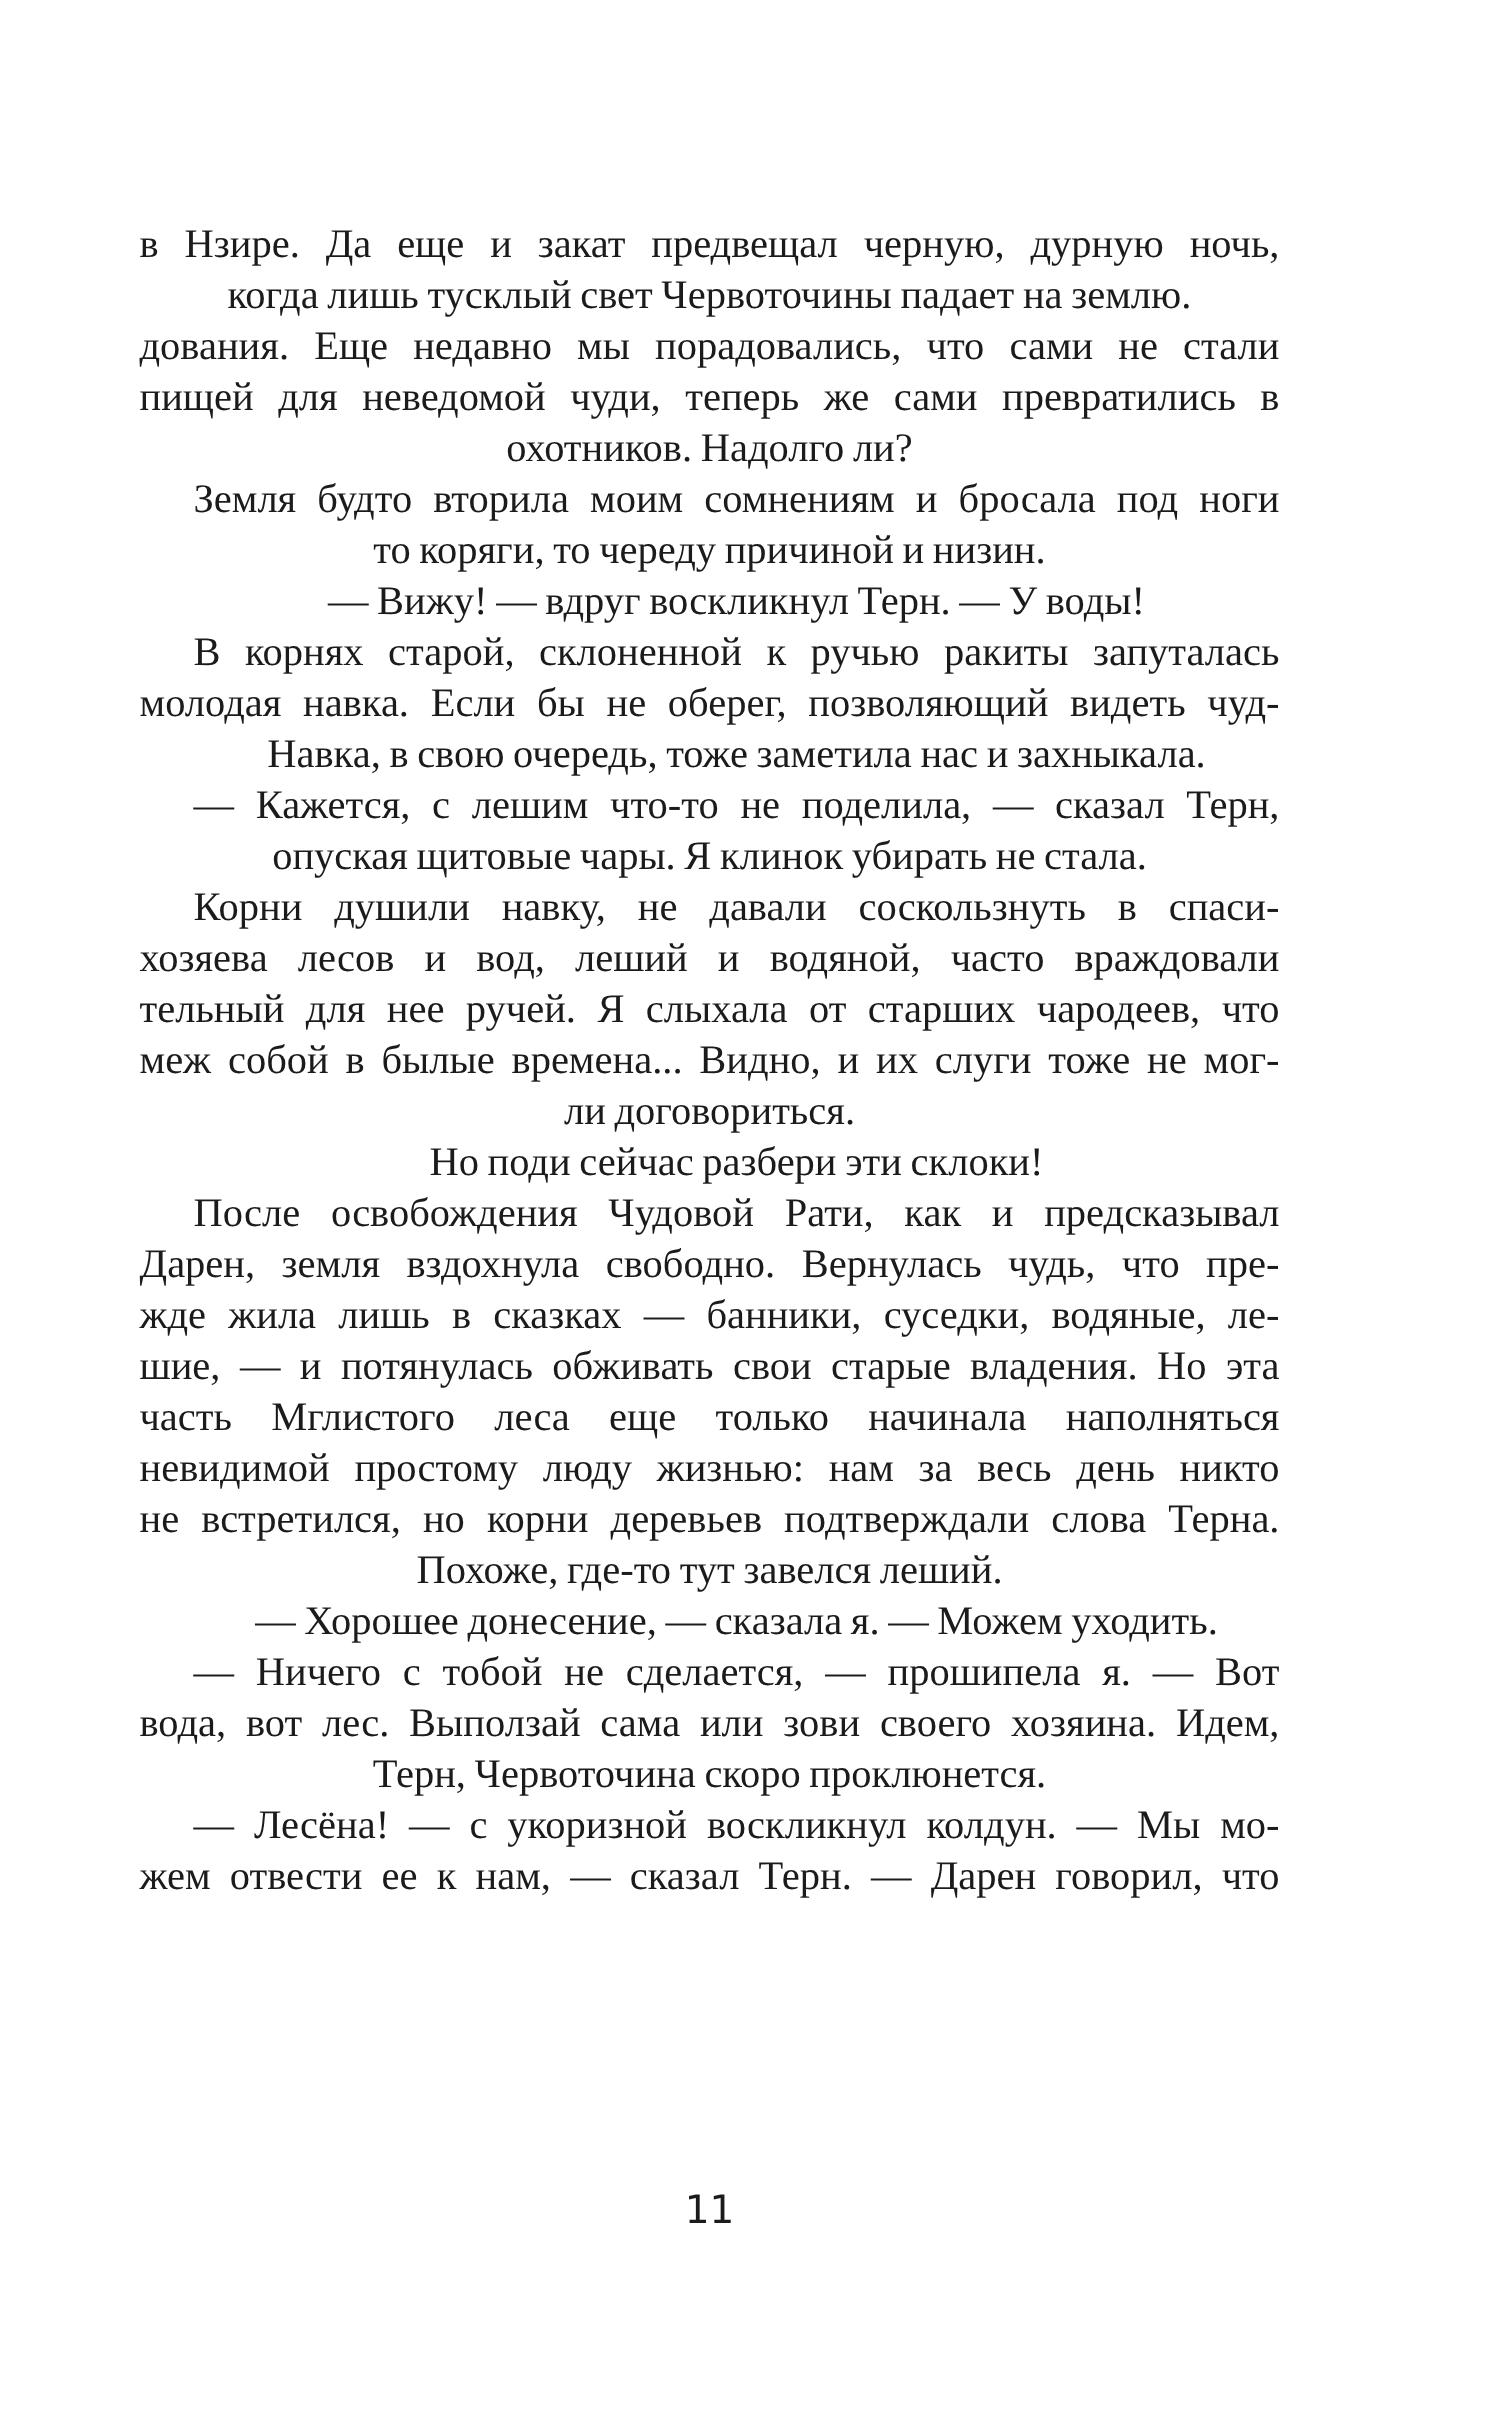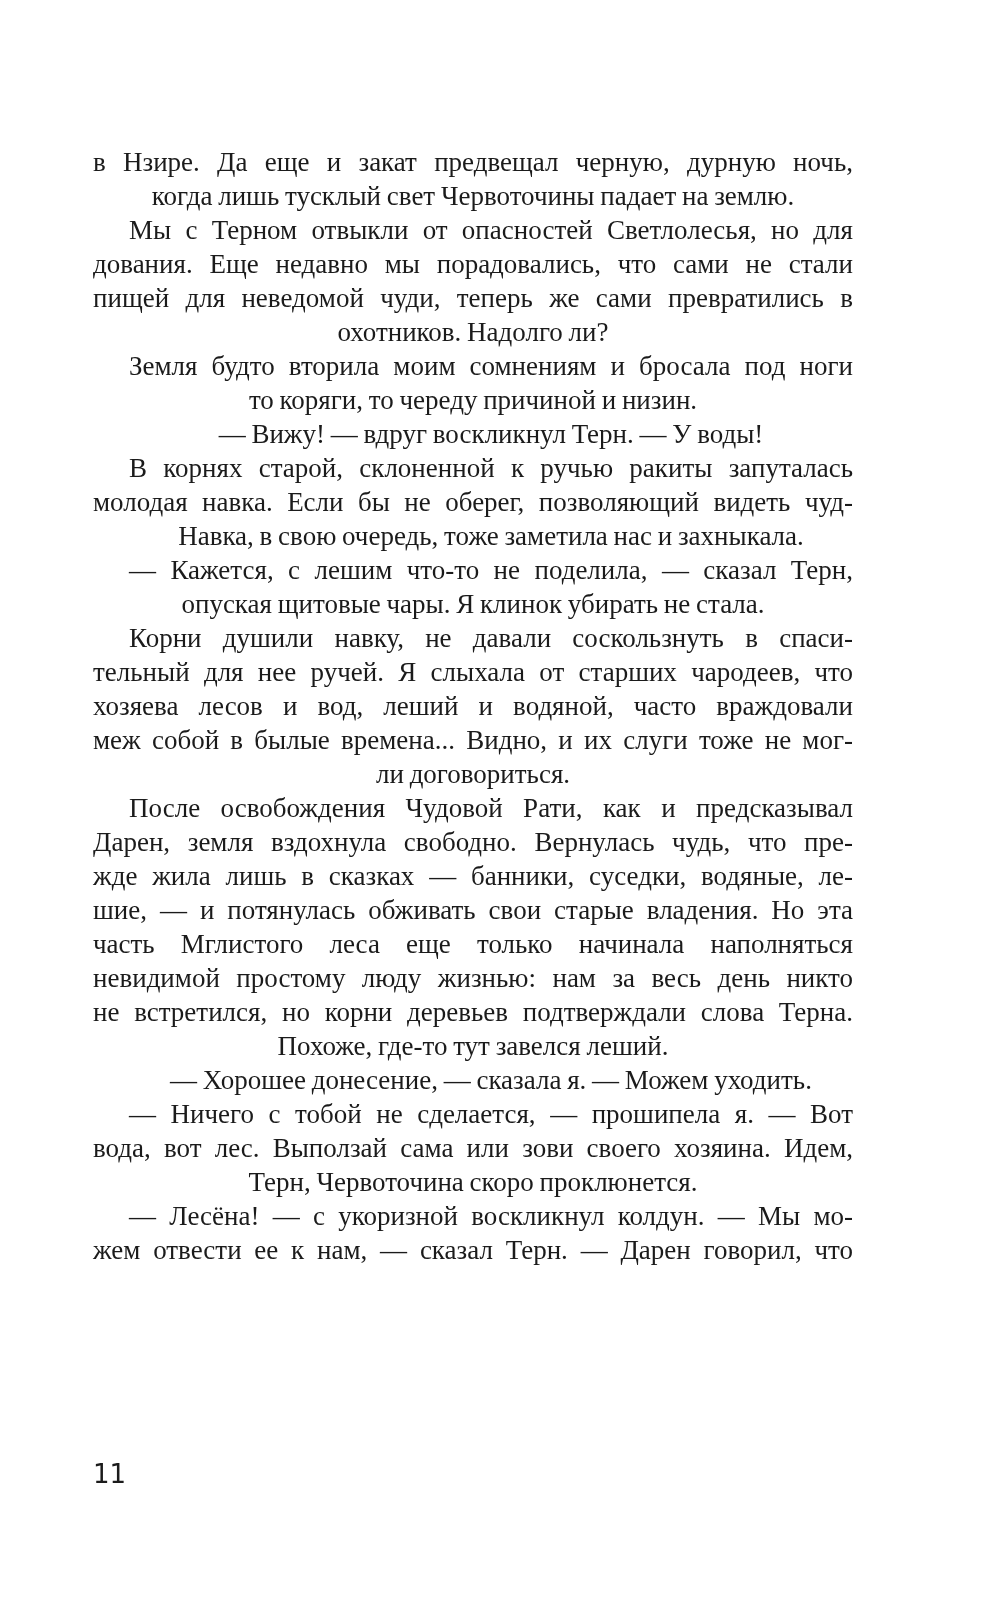--- a/index.html
+++ b/index.html
@@ -34,51 +34,51 @@
     text-align-last: justify;
   }
   .line.indent {
     text-indent: 36px;
   }
   .page-number {
     position: absolute;
     left: 93px;
     top: 1459px;
     width: 760px;
-    text-align: left;
+    text-align: center;
     font-family: "DejaVu Sans", sans-serif;
     font-size: 26px;
     line-height: 30px;
     color: #1b1b1b;
   }
 </style>
 </head>
 <body>
 
 <div class="page">
   <div class="text-block" id="text-block">
       <div class="line just">в Нзире. Да еще и закат предвещал черную, дурную ночь,</div>
       <div class="line">когда лишь тусклый свет Червоточины падает на землю.</div>
-      <div class="line just indent">Мы с Терном отвыкли от опасностей Светлолесья, но для</div>
       <div class="line just">дования. Еще недавно мы порадовались, что сами не стали</div>
       <div class="line just">пищей для неведомой чуди, теперь же сами превратились в</div>
       <div class="line">охотников. Надолго ли?</div>
       <div class="line just indent">Земля будто вторила моим сомнениям и бросала под ноги</div>
       <div class="line">то коряги, то череду причиной и низин.</div>
       <div class="line indent">— Вижу! — вдруг воскликнул Терн. — У воды!</div>
       <div class="line just indent">В корнях старой, склоненной к ручью ракиты запуталась</div>
       <div class="line just">молодая навка. Если бы не оберег, позволяющий видеть чуд-</div>
       <div class="line indent">Навка, в свою очередь, тоже заметила нас и захныкала.</div>
       <div class="line just indent">— Кажется, с лешим что-то не поделила, — сказал Терн,</div>
       <div class="line">опуская щитовые чары. Я клинок убирать не стала.</div>
       <div class="line just indent">Корни душили навку, не давали соскользнуть в спаси-</div>
+      <div class="line just">хозяева лесов и вод, леший и водяной, часто враждовали</div>
       <div class="line just">тельный для нее ручей. Я слыхала от старших чародеев, что</div>
-      <div class="line just">хозяева лесов и вод, леший и водяной, часто враждовали</div>
       <div class="line just">меж собой в былые времена... Видно, и их слуги тоже не мог-</div>
       <div class="line">ли договориться.</div>
+      <div class="line indent">Но поди сейчас разбери эти склоки!</div>
       <div class="line just indent">После освобождения Чудовой Рати, как и предсказывал</div>
       <div class="line just">Дарен, земля вздохнула свободно. Вернулась чудь, что пре-</div>
       <div class="line just">жде жила лишь в сказках — банники, суседки, водяные, ле-</div>
       <div class="line just">шие, — и потянулась обживать свои старые владения. Но эта</div>
       <div class="line just">часть Мглистого леса еще только начинала наполняться</div>
       <div class="line just">невидимой простому люду жизнью: нам за весь день никто</div>
       <div class="line just">не встретился, но корни деревьев подтверждали слова Терна.</div>
       <div class="line">Похоже, где-то тут завелся леший.</div>
       <div class="line indent">— Хорошее донесение, — сказала я. — Можем уходить.</div>
       <div class="line just indent">— Ничего с тобой не сделается, — прошипела я. — Вот</div>

